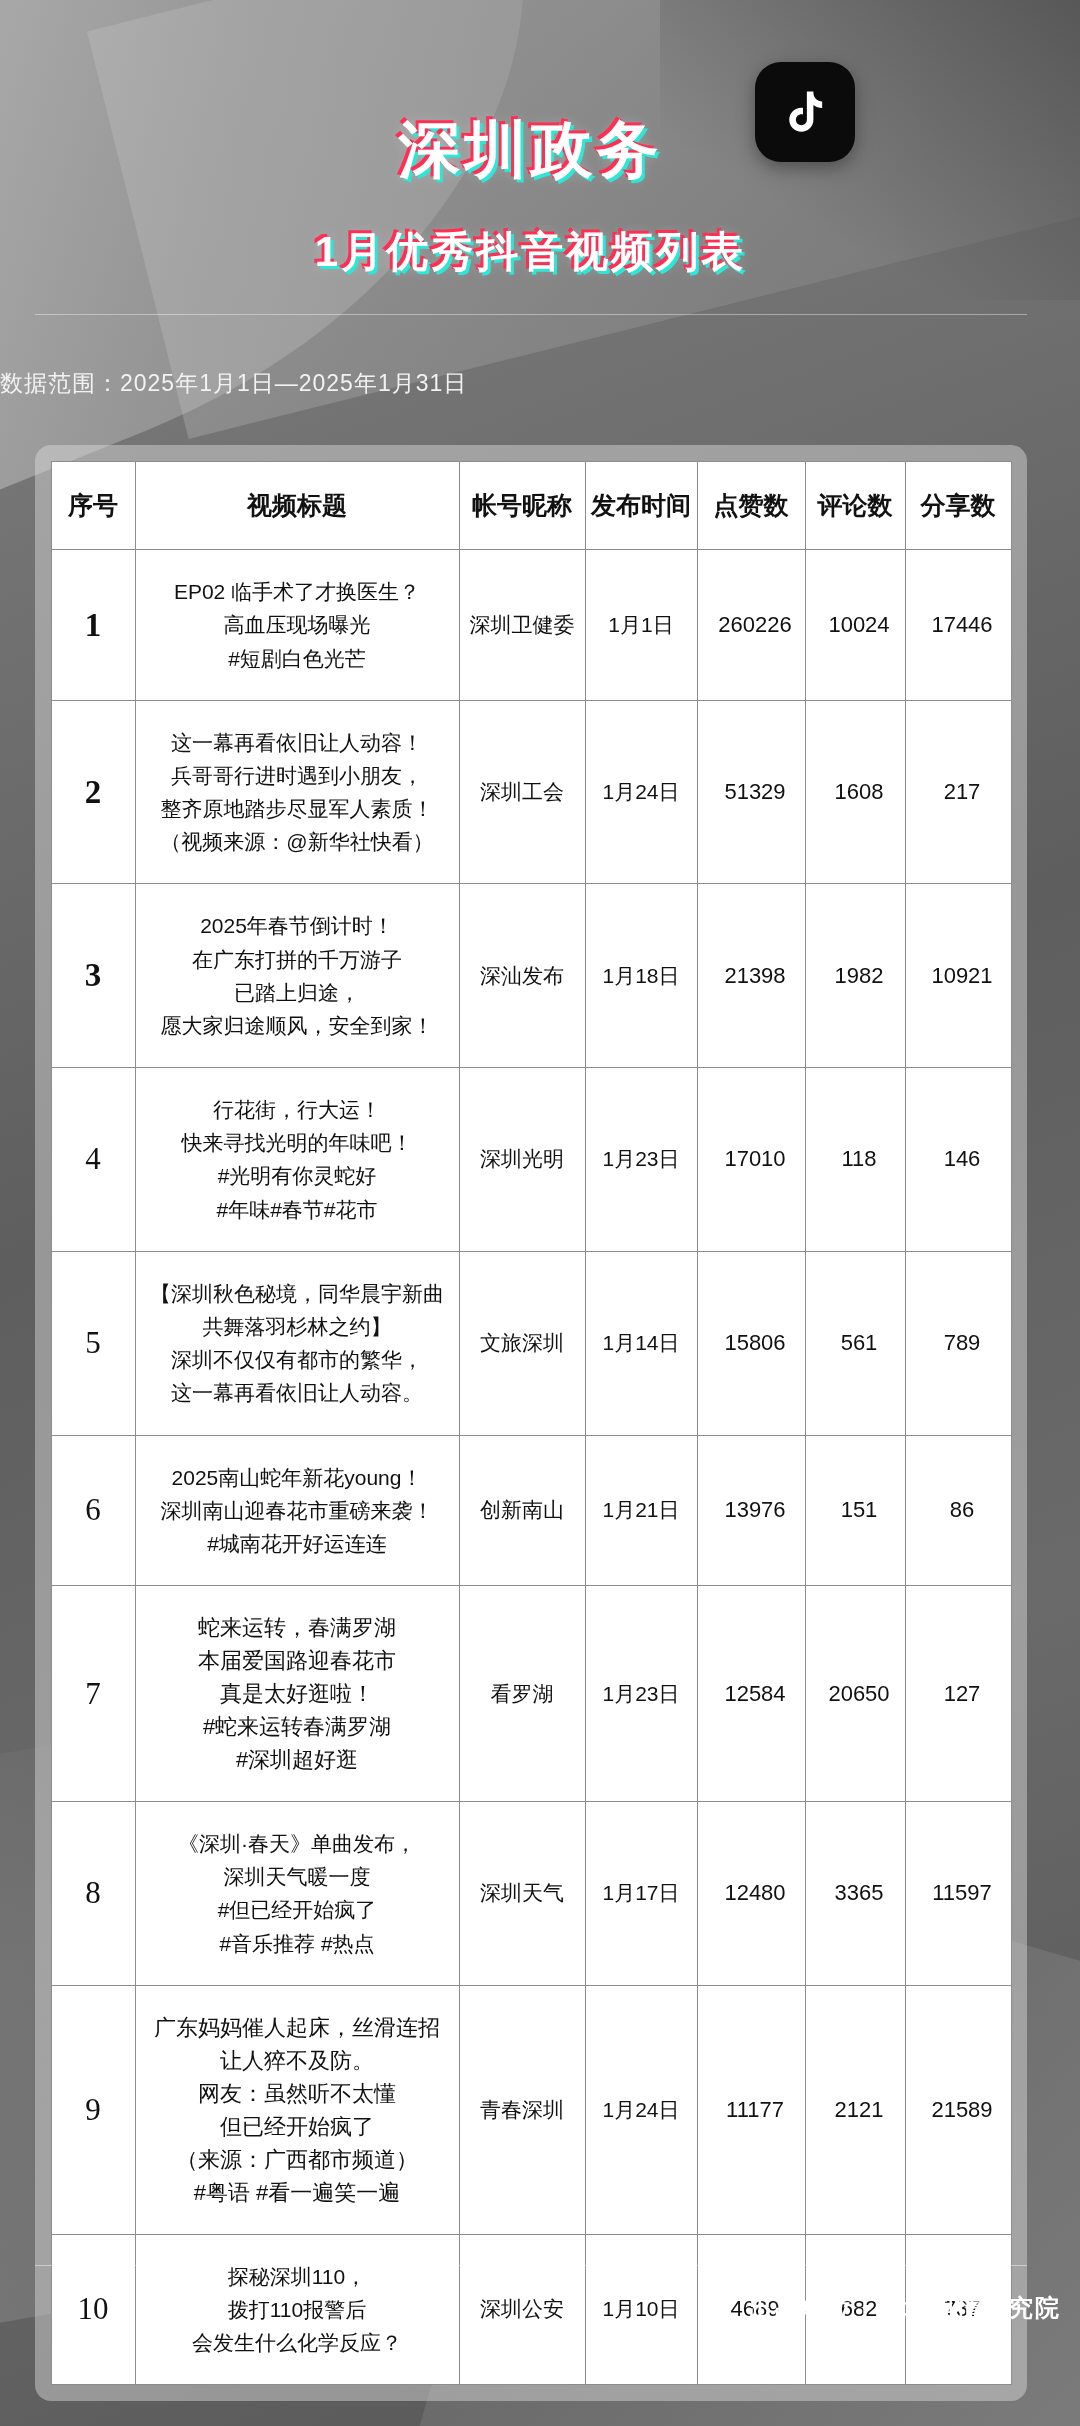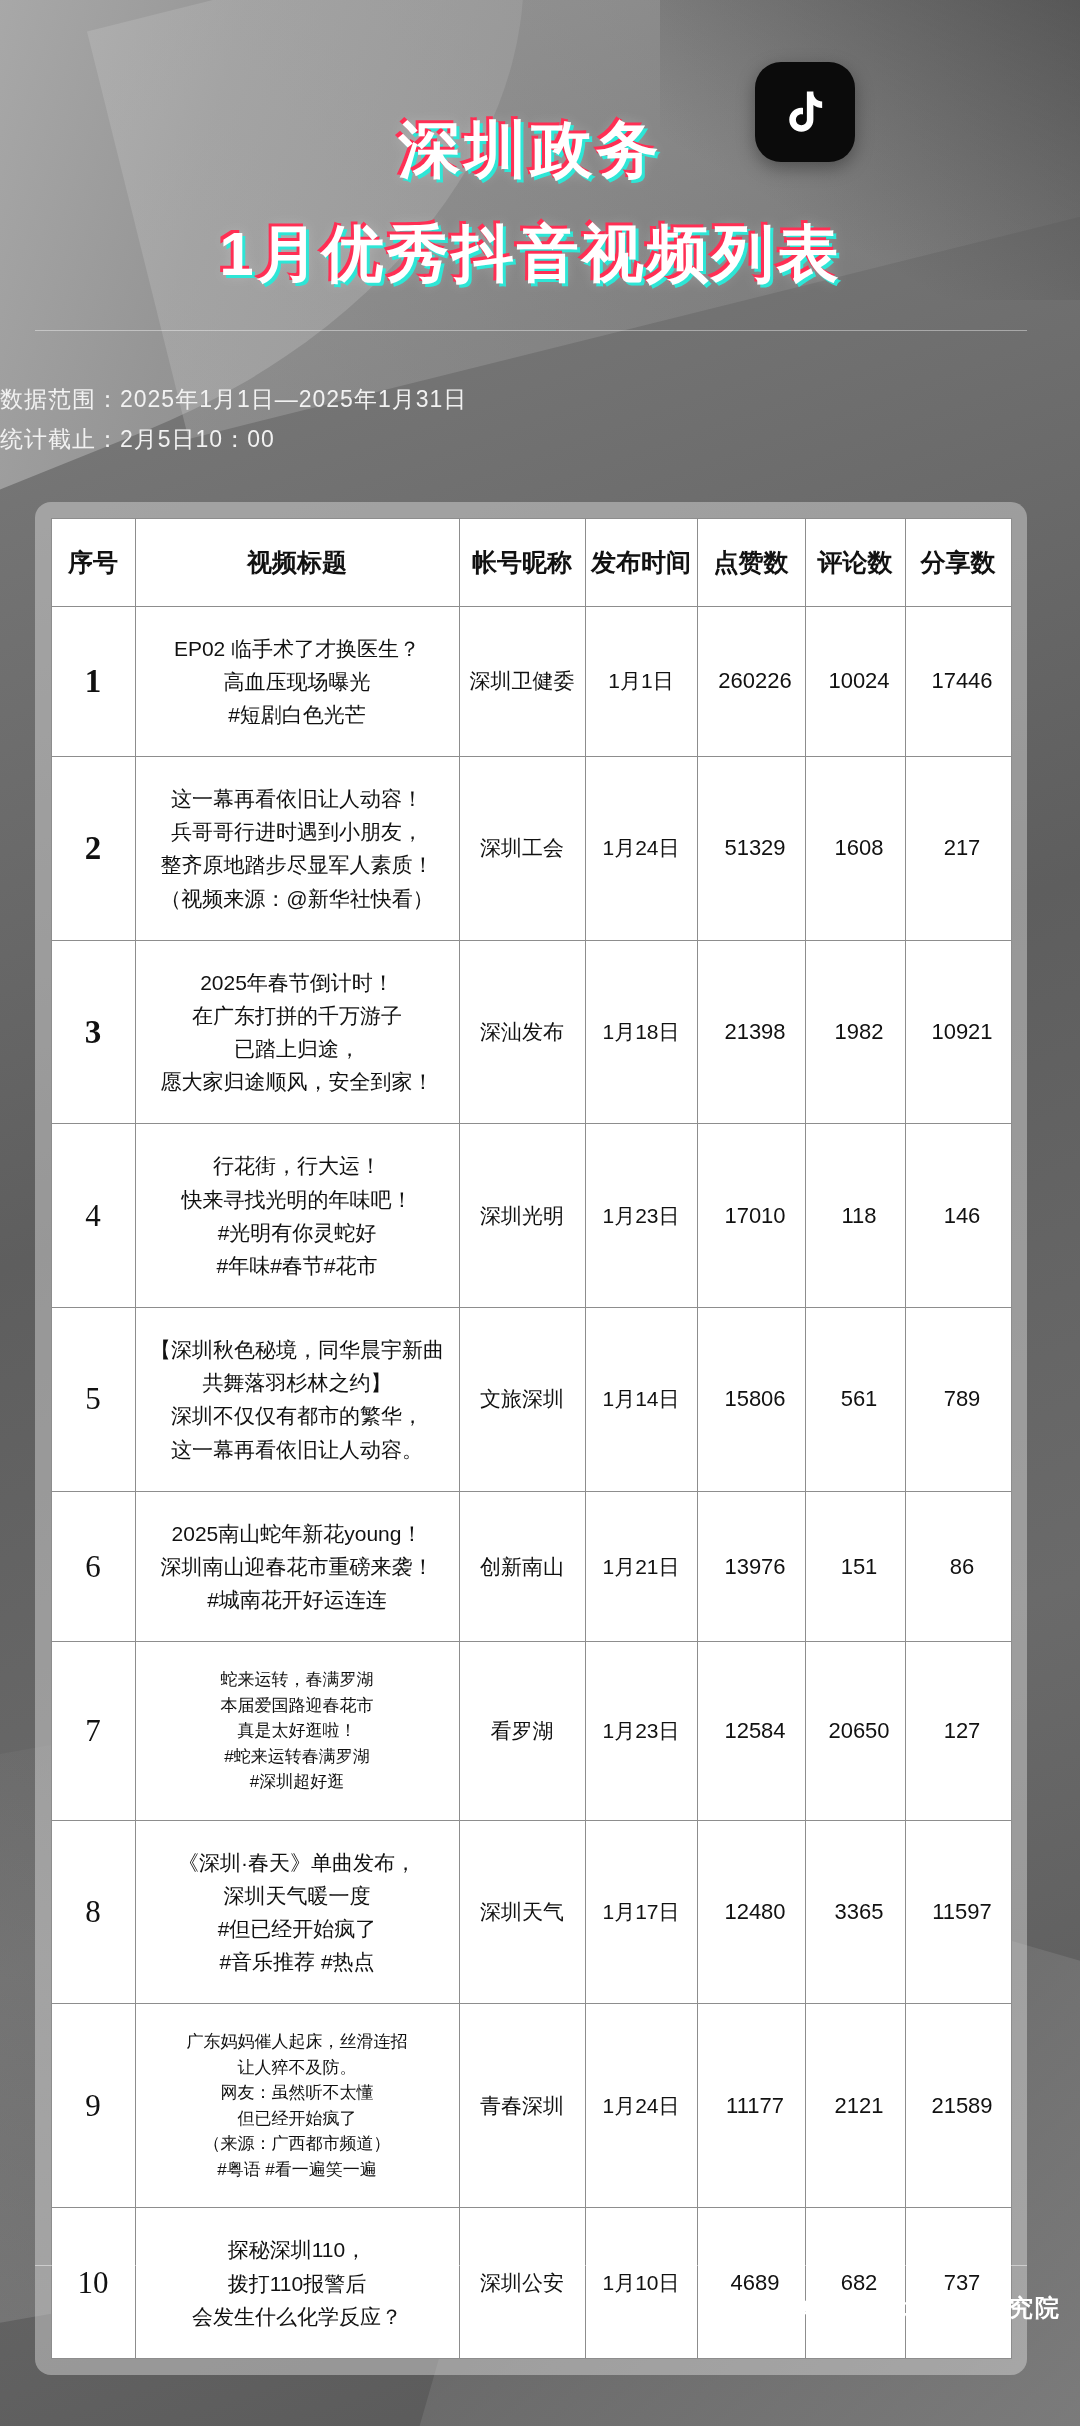--- a/index.html
+++ b/index.html
@@ -84,22 +84,22 @@
     letter-spacing: 4px;
     color: #ffffff;
     text-shadow:
       -3px -3px 0 #ff2f54,
       3px 3px 0 #2ee6d6,
       0 0 14px rgba(255,255,255,.25);
     font-family: "Liberation Sans", sans-serif;
   }
   .title-sub {
     display: block;
-    margin-top: 20px;
-    font-size: 62px;
+    margin-top: 32px;
+    font-size: 42px;
     font-weight: bold;
     letter-spacing: 3px;
     color: #ffffff;
     text-shadow:
       -3px -3px 0 #ff2f54,
       3px 3px 0 #2ee6d6,
       0 0 14px rgba(255,255,255,.25);
   }
   .tiktok-badge {
     position: absolute;
@@ -164,21 +164,21 @@
     font-weight: bold;
     font-family: "Liberation Serif", serif;
   }
   td.rank.thin { font-weight: normal; font-size: 31px; }
   td.title {
     font-size: 21px;
     line-height: 1.58;
     padding: 25px 10px;
     font-family: "Liberation Sans", sans-serif;
   }
-  td.title.small { font-size: 17px; line-height: 1.5; }
+  td.title.small { font-size: 22px; line-height: 1.5; }
   td.acct, td.date {
     font-size: 21px;
   }
   td.num {
     font-size: 22px;
     padding-left: 8px;
   }
   
   .footer {
     position: absolute;
@@ -229,21 +229,20 @@
         <path d="M31.2 6.5h-5.6v24.2c0 2.6-2.1 4.7-4.7 4.7s-4.7-2.1-4.7-4.7 2.1-4.7 4.7-4.7c.5 0 1 .1 1.4.2v-5.7c-.5-.1-.9-.1-1.4-.1-5.7 0-10.4 4.6-10.4 10.3S15.2 41 20.9 41s10.3-4.6 10.3-10.3V18.1c2.1 1.6 4.7 2.5 7.5 2.5v-5.6c-4.1 0-7.5-3.4-7.5-7.5v-1z" fill="#ffffff"></path>
         <path d="M29.4 5.2h-5.6v24.2c0 2.6-2.1 4.7-4.7 4.7-1.2 0-2.3-.5-3.1-1.2-1 .8-1.6 2.1-1.6 3.4 0 2.6 2.1 4.7 4.7 4.7s4.7-2.1 4.7-4.7V16.8c2.1 1.6 4.7 2.5 7.5 2.5v-5.6c-.6 0-1.2-.1-1.8-.2-1.6-1.4-2.6-3.4-2.6-5.6l2.5-2.7z" fill="#25f4ee" opacity="0"></path>
       </svg>
     </div>
   </div>
 
   <div class="meta-rule"></div>
 
   <div class="meta">
     <div>数据范围：2025年1月1日—2025年1月31日</div>
-    <div>统计截止：2月5日10：00</div>
   </div>
 
   <div class="card">
     <table>
       <colgroup>
         <col class="c-rank">
           <col class="c-title">
           <col class="c-acct">
           <col class="c-date">
         <col class="c-like">

